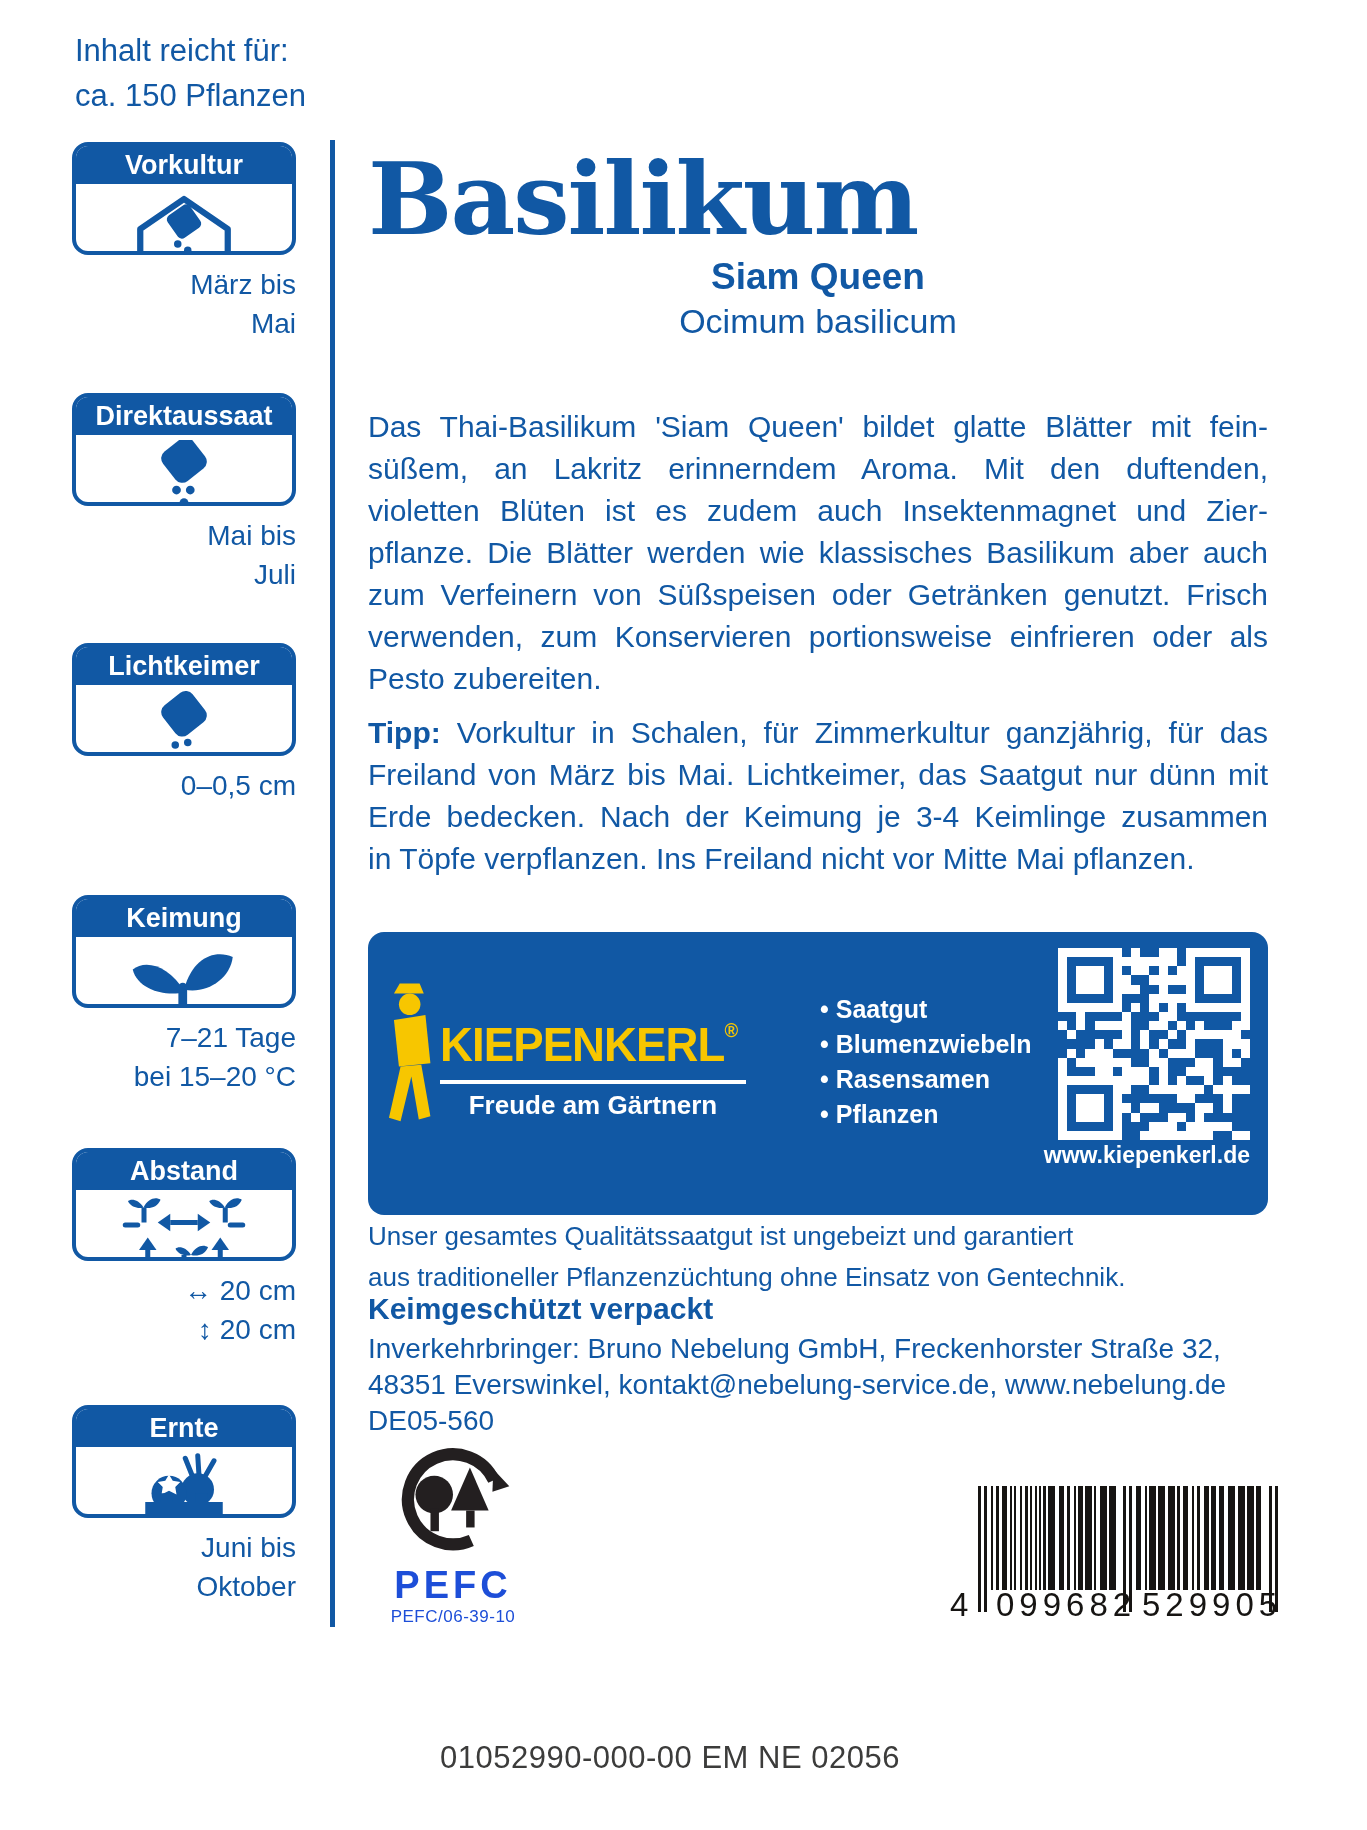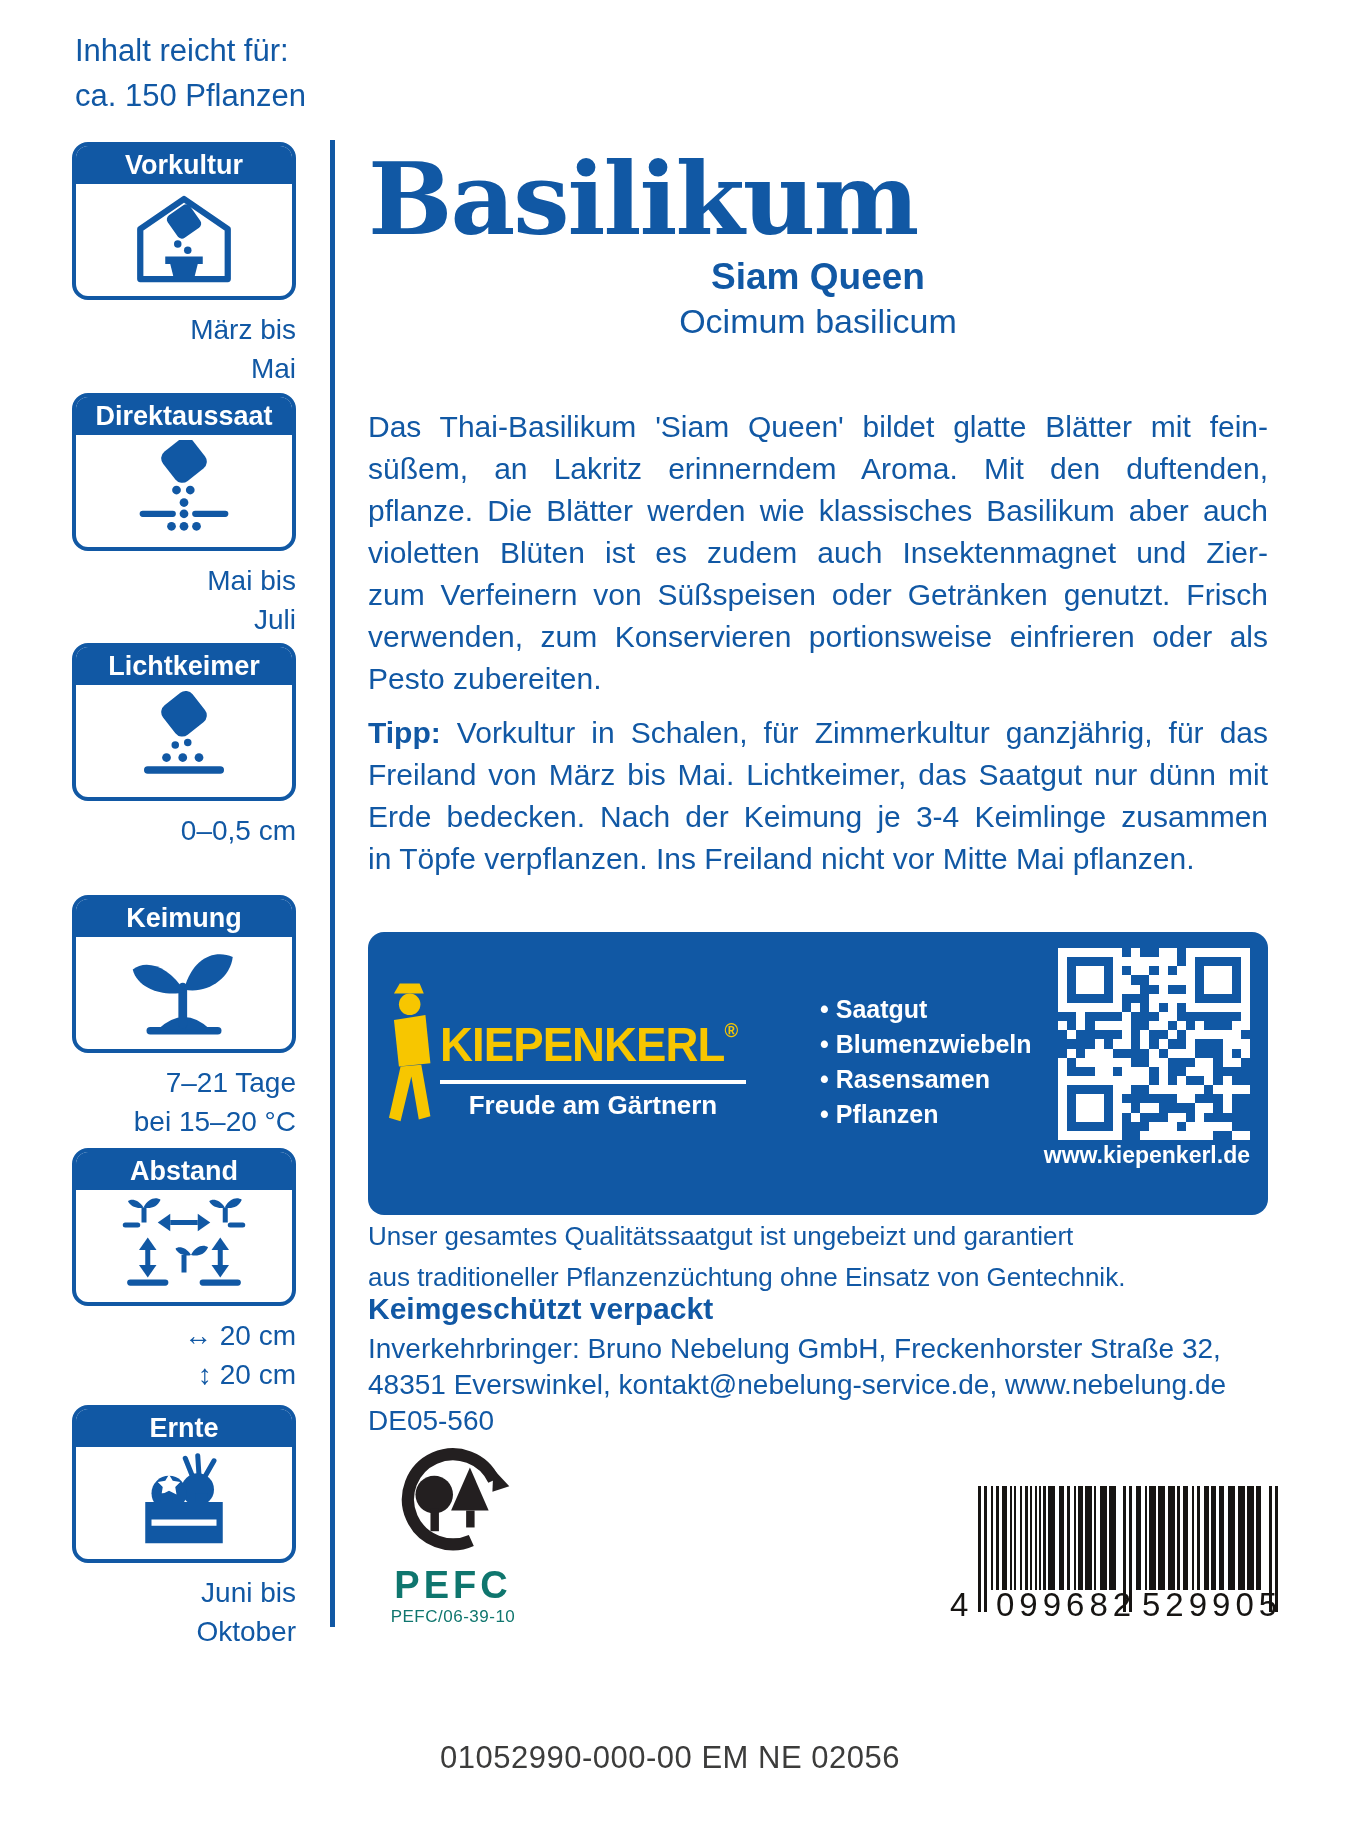--- a/index.html
+++ b/index.html
@@ -5,21 +5,21 @@
   :root{ --blue:#1158A4; --yellow:#F7C600; }
   html,body{margin:0;padding:0;background:#fff;}
   #page{position:relative;width:1367px;height:1830px;background:#fff;overflow:hidden;
         font-family:"Liberation Sans",sans-serif;color:var(--blue);}
 
   
   .note{position:absolute;left:75px;top:28px;font-size:31px;line-height:45px;}
 
   
   .sb-item{position:absolute;left:72px;width:224px;}
-  .sb-box{height:158px;border:4px solid var(--blue);border-radius:16px;background:#fff;overflow:hidden;box-sizing:border-box;}
+  .sb-box{height:113px;border:4px solid var(--blue);border-radius:16px;background:#fff;overflow:hidden;box-sizing:border-box;}
   .sb-head{height:38px;background:var(--blue);color:#fff;font-weight:bold;font-size:27px;line-height:38px;text-align:center;}
   .sb-icon{height:110px;display:flex;align-items:center;justify-content:center;color:var(--blue);}
   .sb-icon svg{height:100px;width:190px;}
   .sb-cap{margin-top:10px;text-align:right;font-size:28px;line-height:39px;}
 
   .divider{position:absolute;left:330px;top:140px;width:5px;height:1487px;background:var(--blue);}
 
   
   .main{position:absolute;left:368px;top:0;width:900px;height:1830px;}
   .title{position:absolute;top:140px;width:100%;text-align:left;font-family:"DejaVu Serif","Liberation Serif",serif;
@@ -44,21 +44,21 @@
   .qr{position:absolute;left:690px;top:16px;width:192px;height:192px;}
   .qr svg{width:100%;height:100%;fill:#fff;shape-rendering:crispEdges;}
   .www{position:absolute;right:18px;top:210px;font-size:23px;font-weight:bold;}
 
   
   .quality{position:absolute;top:1216px;width:100%;font-size:26px;line-height:41px;}
   .keim{position:absolute;top:1292px;width:100%;font-size:30px;font-weight:bold;}
   .dist{position:absolute;top:1331px;width:100%;font-size:28px;line-height:36px;}
 
   
-  .pefc{position:absolute;left:378px;top:1443px;width:150px;text-align:center;color:#0f766e;}
+  .pefc{position:absolute;left:378px;top:1443px;width:150px;text-align:center;color:#1d4ed8;}
   .pefc svg{display:block;margin:0 auto;}
   .pefc-name{font-size:38px;font-weight:bold;letter-spacing:4px;line-height:40px;}
   .pefc-code{font-size:17px;margin-top:2px;letter-spacing:.5px;}
 
   
   .bar{position:absolute;left:950px;top:1486px;width:345px;height:152px;}
   .bar svg{position:absolute;left:0;top:0;fill:#161412;}
   .bar .d{position:absolute;top:100px;font-size:33px;color:#161412;font-family:"Liberation Sans",sans-serif;}
   .bar .d0{left:0px;}
   .bar .d1{left:46px;width:118px;text-align:center;letter-spacing:5px;}
@@ -214,22 +214,22 @@
 
   <div class="main">
 
     <div class="title">Basilikum</div>
     <div class="variety">Siam Queen</div>
     <div class="botanical">Ocimum basilicum</div>
 
     <div class="desc">
       <div class="jl">Das Thai-Basilikum 'Siam Queen' bildet glatte Blätter mit fein-</div>
       <div class="jl">süßem, an Lakritz erinnerndem Aroma. Mit den duftenden,</div>
+      <div class="jl">violetten Blüten ist es zudem auch Insektenmagnet und Zier-</div>
       <div class="jl">pflanze. Die Blätter werden wie klassisches Basilikum aber auch</div>
-      <div class="jl">violetten Blüten ist es zudem auch Insektenmagnet und Zier-</div>
       <div class="jl">zum Verfeinern von Süßspeisen oder Getränken genutzt. Frisch</div>
       <div class="jl">verwenden, zum Konservieren portionsweise einfrieren oder als</div>
       <div>Pesto zubereiten.</div>
     </div>
 
     <div class="tip">
       <div class="jl"><span class="b">Tipp:</span><span> Vorkultur in Schalen, für Zimmerkultur ganzjährig, für das</span></div>
       <div class="jl">Freiland von März bis Mai. Lichtkeimer, das Saatgut nur dünn mit</div>
       <div class="jl">Erde bedecken. Nach der Keimung je 3-4 Keimlinge zusammen</div>
       <div>in Töpfe verpflanzen. Ins Freiland nicht vor Mitte Mai pflanzen.</div>

